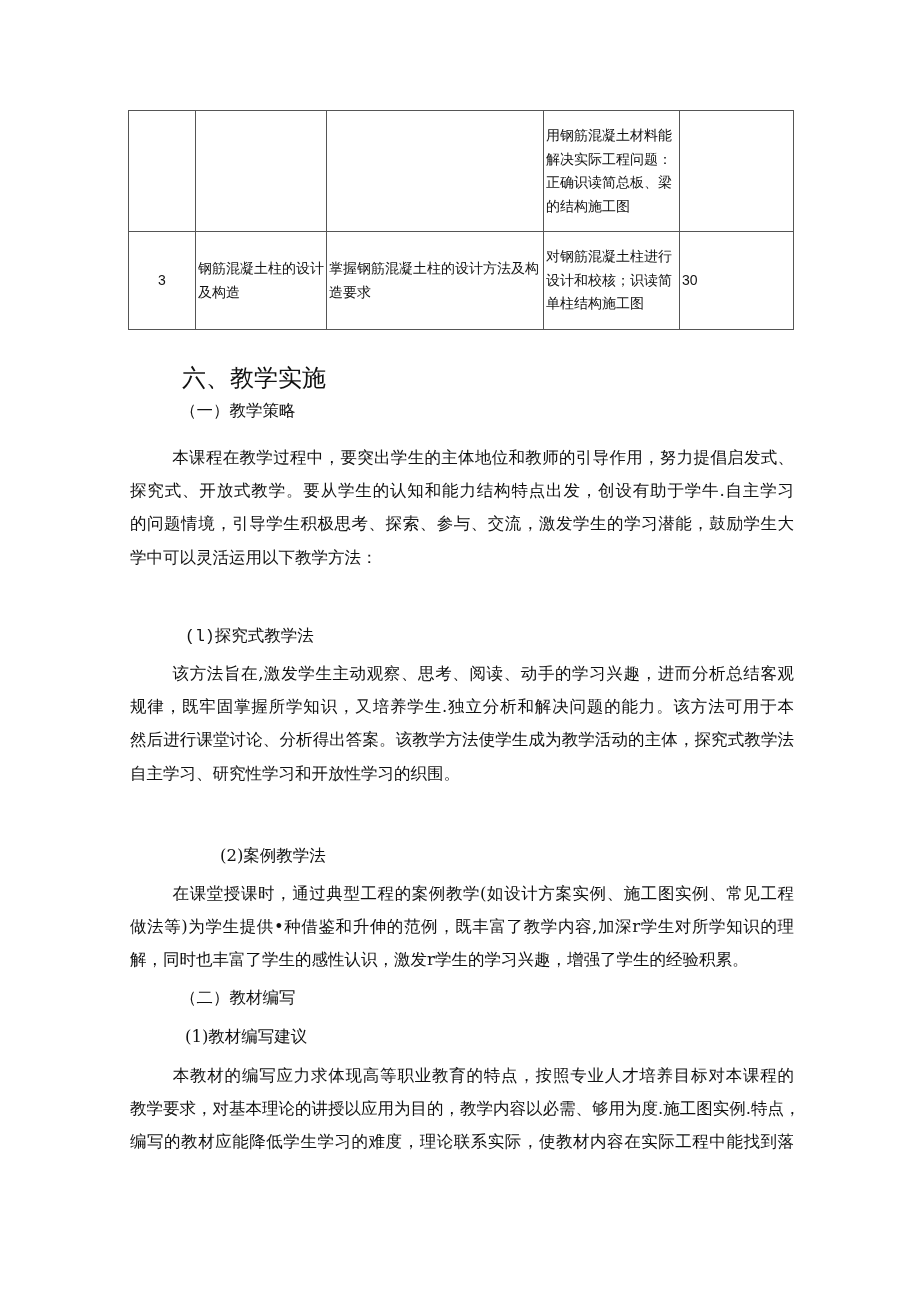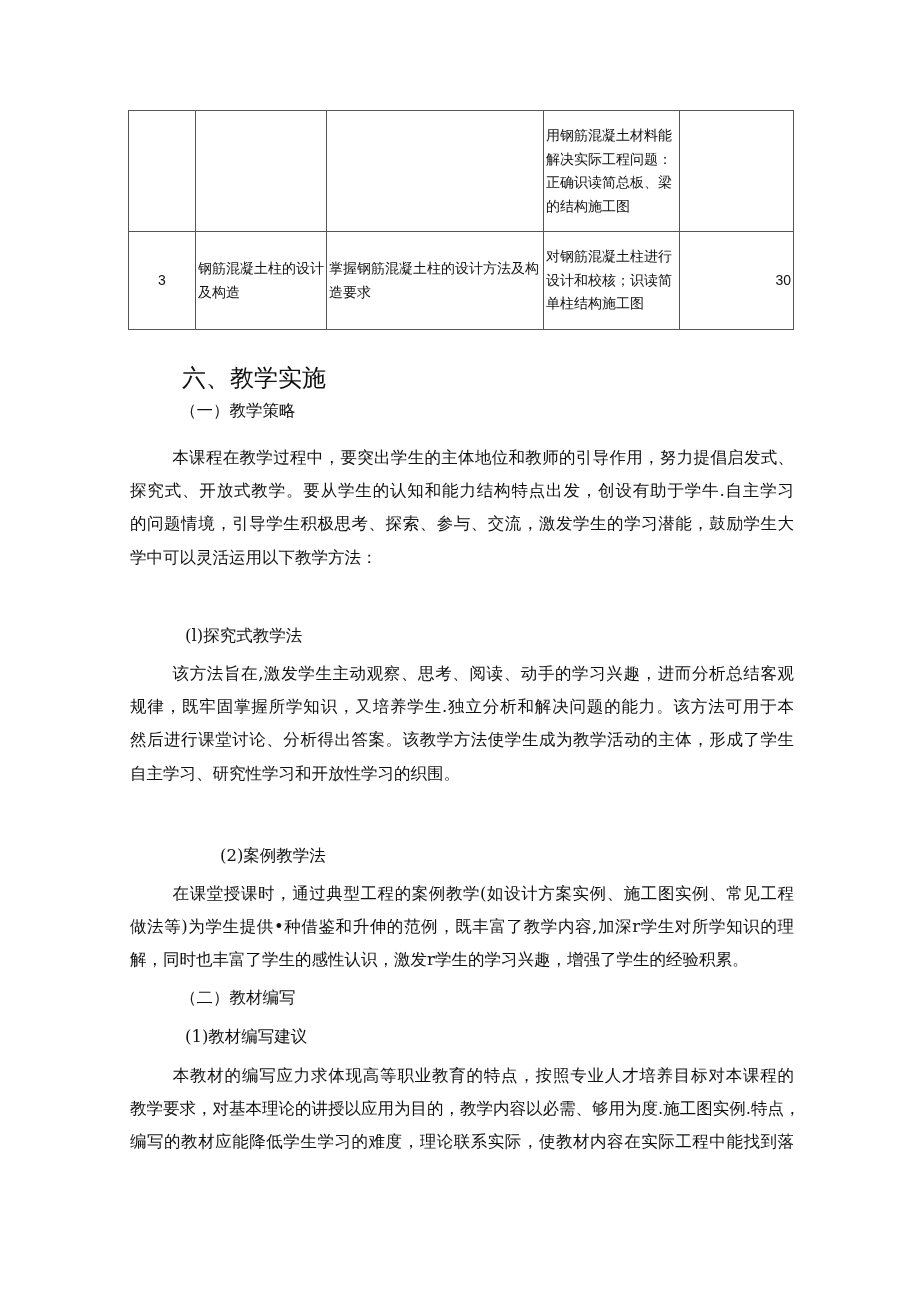--- a/index.html
+++ b/index.html
@@ -4,21 +4,21 @@
 <style>
   html, body { margin:0; padding:0; background:#fff; }
   body { width:920px; height:1301px; position:relative; overflow:hidden;
          font-family: "DejaVu Serif", "Liberation Serif", serif; color:#111; }
   .tbl { position:absolute; left:128px; top:110px; border-collapse:collapse; table-layout:fixed; }
   .tbl td { border:1px solid #555; padding:0 2px; font-size:14px; line-height:23.5px; vertical-align:middle; }
   .tbl td.c0 { width:62px; text-align:center; font-family:"Liberation Sans", sans-serif; }
   .tbl td.c1 { width:126px; }
   .tbl td.c2 { width:212px; }
   .tbl td.c3 { width:131px; }
-  .tbl td.c4 { width:109px; text-align:right; font-family:"Liberation Sans", sans-serif; }
+  .tbl td.c4 { width:109px; text-align:left; font-family:"Liberation Sans", sans-serif; }
   .tbl tr.r0 td { height:120px; }
   .tbl tr.r1 td { height:97px; }
   .h1 { position:absolute; left:182px; top:362px; font-size:24px; font-family:"DejaVu Sans", sans-serif; letter-spacing:0px; }
   .h2 { position:absolute; left:180px; font-size:16.5px; }
   .p { position:absolute; left:130px; width:664px; font-size:16.5px; line-height:33.2px; text-align:justify; text-align-last:left; }
   .p .ind { display:inline-block; width:42px; }
   .line { display:block; white-space:nowrap; text-align-last:justify; text-align:justify; }
   .line.last { text-align-last:left; }
 </style>
 </head>
@@ -46,26 +46,26 @@
 <div class="h1">六、教学实施</div>
 <div class="h2" style="top:400px;">（一）教学策略</div>
 
 <div class="p" style="top:441px;">
   <span class="line"><span class="ind"></span><span>本课程在教学过程中，要突出学生的主体地位和教师的引导作用，努力提倡启发式、</span></span>
   <span class="line">探究式、开放式教学。要从学生的认知和能力结构特点出发，创设有助于学牛.自主学习</span>
   <span class="line">的问题情境，引导学生积极思考、探索、参与、交流，激发学生的学习潜能，鼓励学生大</span>
   <span class="line last">学中可以灵活运用以下教学方法：</span>
 </div>
 
-<div class="h2" style="top:625px; left:185px;">(l)探究式教学法</div>
+<div class="h2" style="top:625px; left:185px;font-family:Liberation Mono, monospace;">(l)探究式教学法</div>
 
 <div class="p" style="top:657px;">
   <span class="line"><span class="ind"></span><span>该方法旨在,激发学生主动观察、思考、阅读、动手的学习兴趣，进而分析总结客观</span></span>
   <span class="line">规律，既牢固掌握所学知识，又培养学生.独立分析和解决问题的能力。该方法可用于本</span>
-  <span class="line">然后进行课堂讨论、分析得出答案。该教学方法使学生成为教学活动的主体，形成了学生</span>
+  <span class="line">然后进行课堂讨论、分析得出答案。该教学方法使学生成为教学活动的主体，探究式教学法</span>
   <span class="line last">自主学习、研究性学习和开放性学习的织围。</span>
 </div>
 
 <div class="h2" style="top:845px; left:185px;margin-left:35px;">(2)案例教学法</div>
 
 <div class="p" style="top:877px;">
   <span class="line"><span class="ind"></span><span>在课堂授课时，通过典型工程的案例教学(如设计方案实例、施工图实例、常见工程</span></span>
   <span class="line">做法等)为学生提供•种借鉴和升伸的范例，既丰富了教学内容,加深r学生对所学知识的理</span>
   <span class="line last">解，同时也丰富了学生的感性认识，激发r学生的学习兴趣，增强了学生的经验积累。</span>
 </div>

